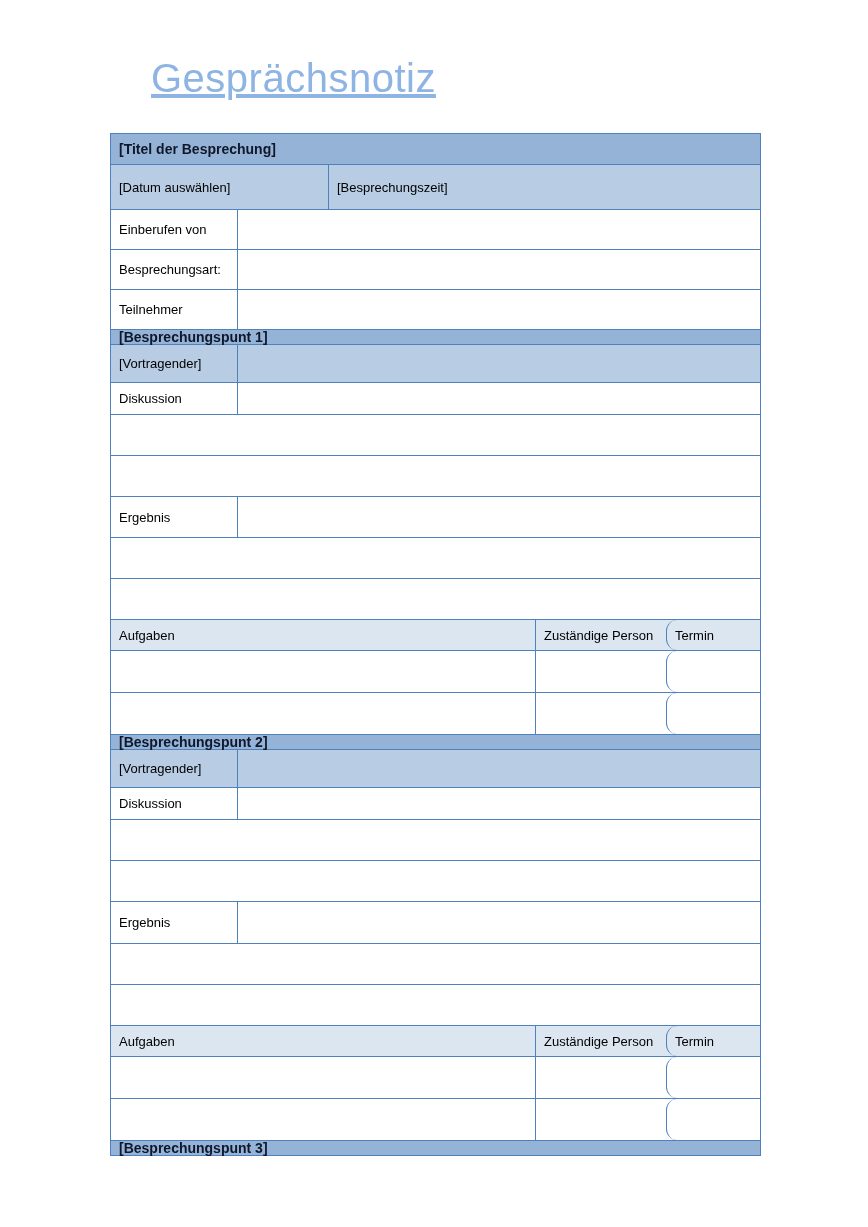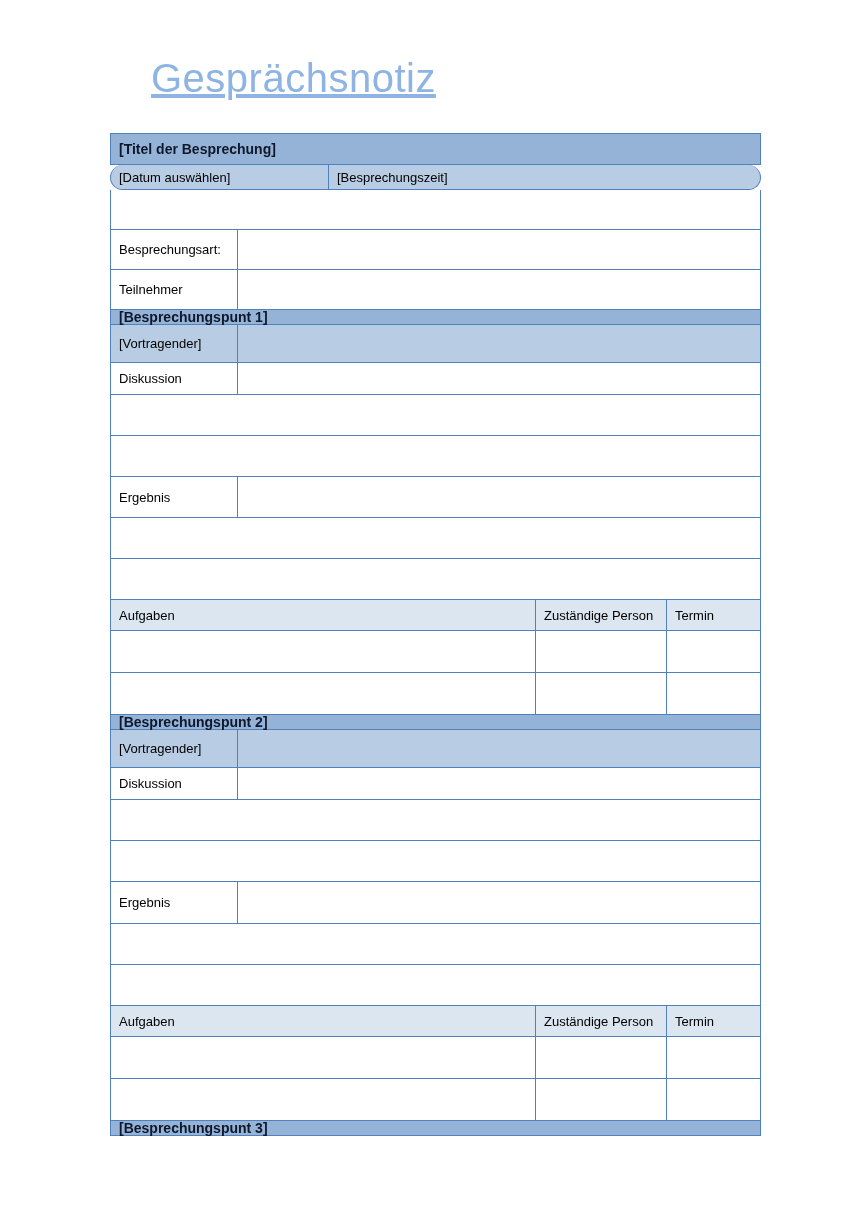--- a/index.html
+++ b/index.html
@@ -43,21 +43,21 @@
     align-items:center;
     padding:2px 8px;
     font-size:13px;
     overflow:hidden;
     white-space:nowrap;
   }
   .cell + .cell{border-left:1px solid var(--border_color);}
 
   
   .r-title{height:32px;}
-  .r-meta{height:25px;border-radius:15px;}
+  .r-meta{height:45px;}
   .r-40{height:40px;}
   .r-sec{height:15px;}
   .r-pres{height:38px;}
   .r-32{height:32px;}
   .r-41{height:41px;}
   .r-tasksh{height:31px;}
   .r-42{height:42px;}
 
   
   .sec-h{
@@ -74,41 +74,42 @@
   .tasks-h{background:var(--tasks_header_bg);}
 
   
   .c-label{flex:0 0 126px;}
   .c-value{flex:1 1 auto;}
   .c-date{flex:0 0 217px;}
   .c-time{flex:0 0 215px;}
   .c-loc{flex:1 1 auto;}
   .c-task{flex:0 0 424px;}
   .c-person{flex:0 0 131px;}
-  .c-due{flex:1 1 auto;}
+  .c-due{flex:1 1 auto;border-radius:11px;}
 </style>
 </head>
 <body>
 
 <div>
 
   <h1 class="doc-title">Gesprächsnotiz</h1>
 
   <div class="tbl">
 
     <div class="row r-title sec-h">
       <span>[Titel der Besprechung]</span>
     </div>
 
     <div class="row r-meta subhead">
       <div class="cell c-date">[Datum auswählen]</div>
       <div class="cell c-time">[Besprechungszeit]</div>
     </div>
 
     <div class="row r-40">
+      <div class="cell c-label">Einberufen von</div>
       <div class="cell c-value"></div>
     </div>
 
     <div class="row r-40">
       <div class="cell c-label">Besprechungsart:</div>
       <div class="cell c-value"></div>
     </div>
 
     <div class="row r-40">
       <div class="cell c-label">Teilnehmer</div>

